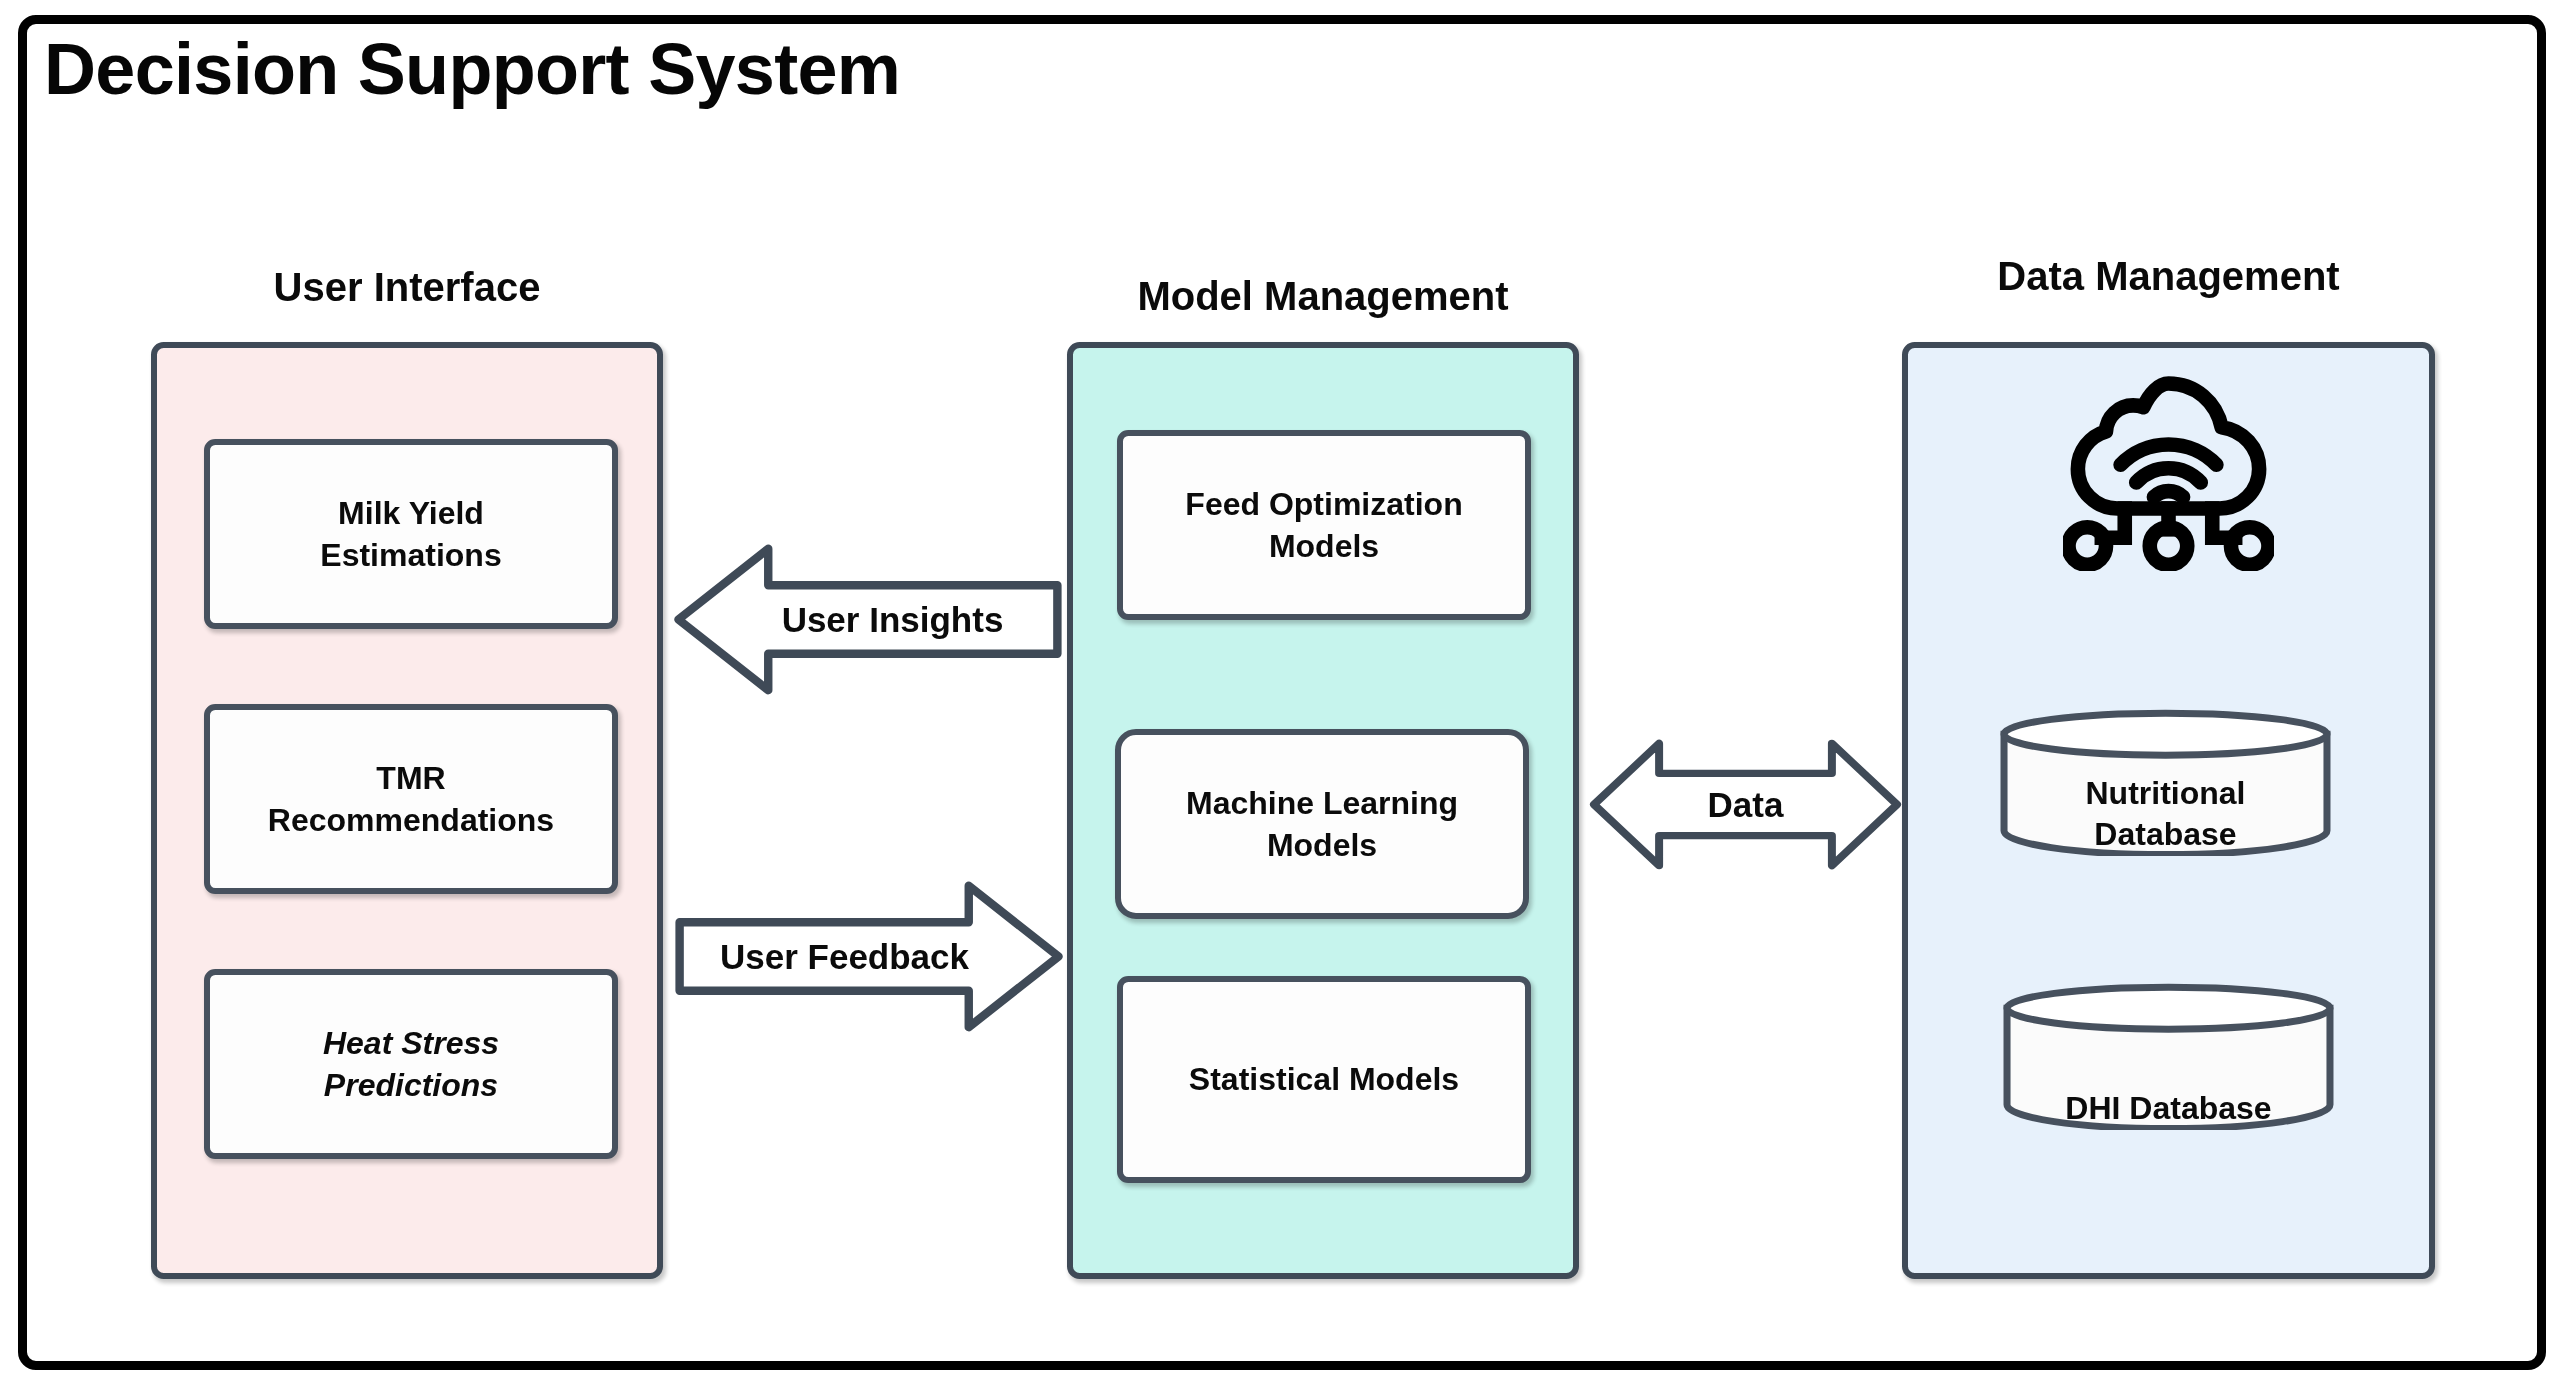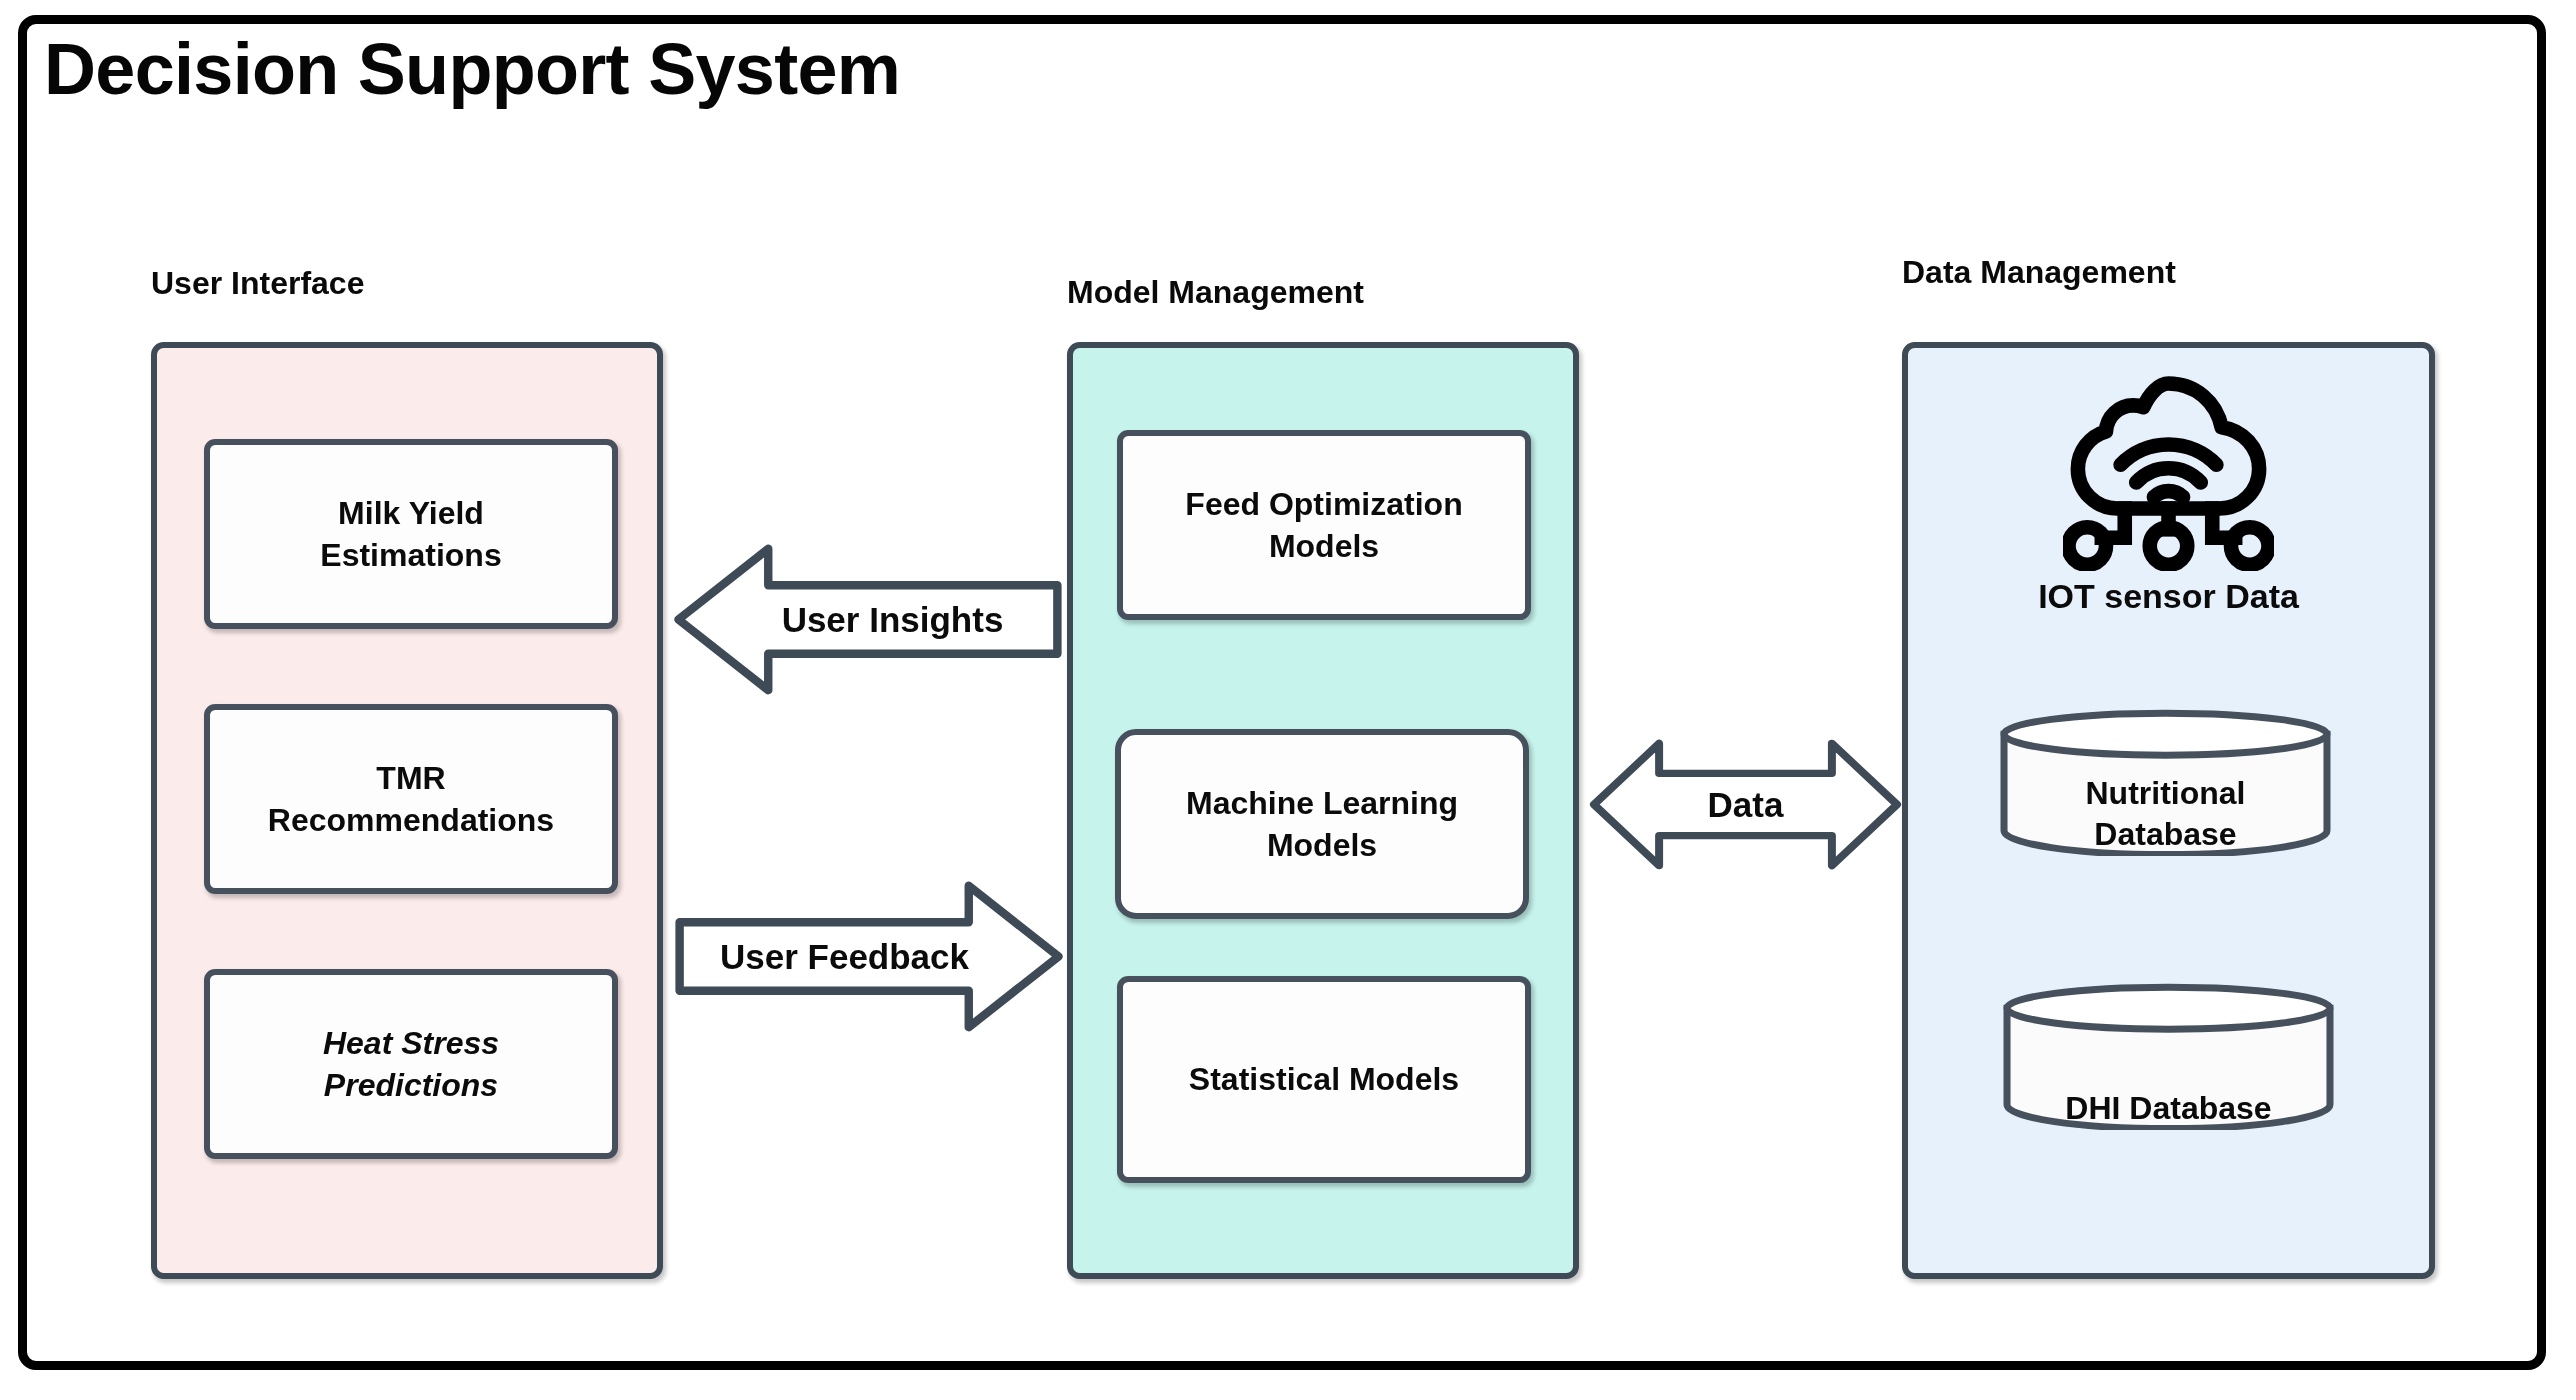--- a/index.html
+++ b/index.html
@@ -37,25 +37,25 @@
     font-weight: bold;
     color: #060606;
     letter-spacing: -0.7px;
     white-space: nowrap;
     line-height: 1.1;
   }
 
   
   .group-title {
     position: absolute;
-    font-size: 32px;
+    font-size: 40px;
     font-weight: bold;
     color: #0a0a0a;
     white-space: nowrap;
-    text-align: left;
+    text-align: center;
     line-height: 1;
   }
   #title-ui { left: 151px; top: 267px; width: 512px; }
   #title-mm { left: 1067px; top: 268px; width: 512px; margin-top: 8px; }
   #title-dm { left: 1902px; top: 256px; width: 533px; }
 
   
   .panel {
     position: absolute;
     border: 6.3px solid #3f4a57;
@@ -206,21 +206,20 @@
     <path d="M43 60.5 A10 10 0 0 1 57 60.5" fill="none" stroke="#000000" stroke-width="7" stroke-linecap="round"></path>
 
     <path d="M29 66 L29 80 L18 80" fill="none" stroke="#000000" stroke-width="7" stroke-linecap="square"></path>
     <path d="M50 66 L50 76" fill="none" stroke="#000000" stroke-width="7" stroke-linecap="square"></path>
     <path d="M71 66 L71 80 L82 80" fill="none" stroke="#000000" stroke-width="7" stroke-linecap="square"></path>
 
     <circle cx="11" cy="84" r="9" fill="none" stroke="#000000" stroke-width="7"></circle>
     <circle cx="50" cy="84" r="9" fill="none" stroke="#000000" stroke-width="7"></circle>
     <circle cx="89" cy="84" r="9" fill="none" stroke="#000000" stroke-width="7"></circle>
   </svg>
-  <div id="iot-label">IOT sensor Data</div>
 </div>
 
 <div class="cylinder" id="cyl-nutritional">
   <svg class="cyl-svg" viewBox="0 0 240 105" preserveAspectRatio="none">
     <path d="M5 18 L5 87 A115 17 0 0 0 235 87 L235 18 Z" fill="#fbfbfb" stroke="#47515e" stroke-width="5"></path>
     <ellipse cx="120" cy="18" rx="115" ry="15" fill="#ffffff" stroke="#47515e" stroke-width="5"></ellipse>
   </svg>
   <div class="cyl-label">
     <span><span>Nutritional</span><br><span>Database</span></span>
   </div>

